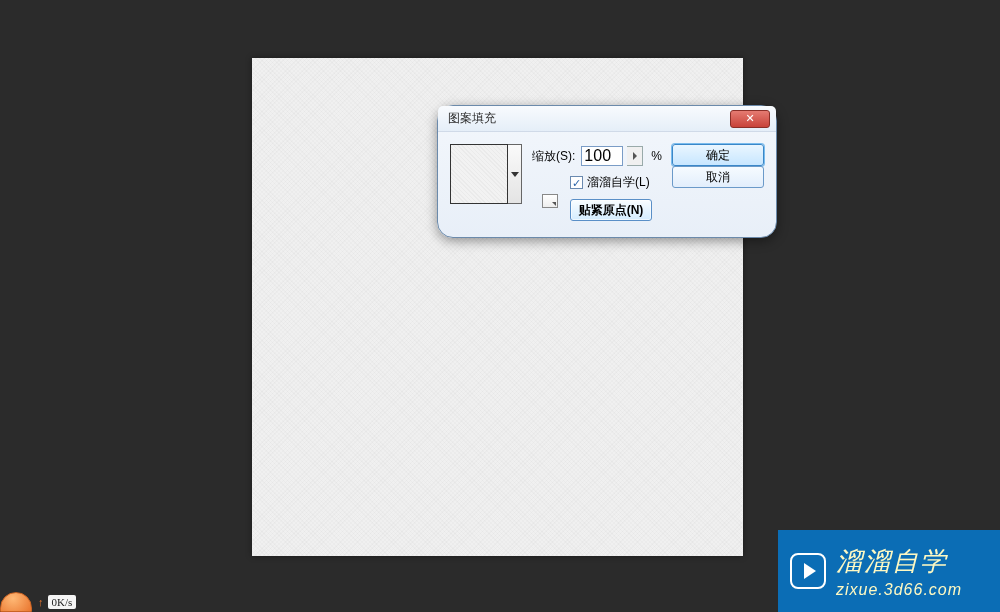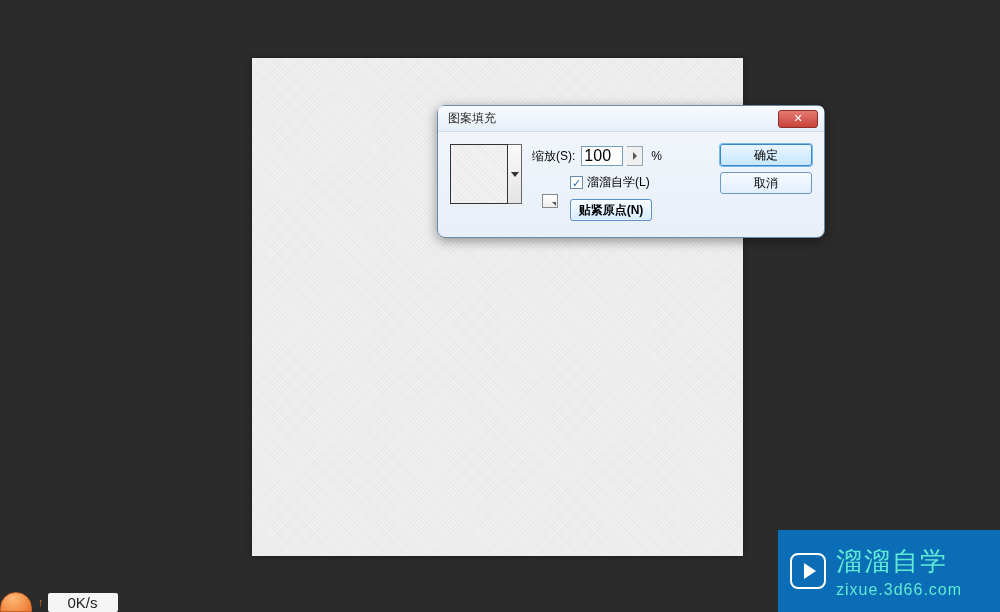--- a/index.html
+++ b/index.html
@@ -21,25 +21,25 @@
       background: #f0f0f0;
       background-image:
         repeating-linear-gradient(45deg, rgba(0,0,0,0.02) 0px, rgba(0,0,0,0.02) 1px, transparent 1px, transparent 3px),
         repeating-linear-gradient(-45deg, rgba(0,0,0,0.02) 0px, rgba(0,0,0,0.02) 1px, transparent 1px, transparent 3px);
       box-shadow: 0 0 6px rgba(0,0,0,0.4);
     }
     .dialog {
       position: absolute;
       left: 437px;
       top: 105px;
-      width: 388px;
+      width: 340px;
       height: 133px;
       background: linear-gradient(#f3f7fc, #e8eff8);
       border: 1px solid #6b8aab;
-      border-radius: 8px;
+      border-radius: 16px;
       box-shadow: 0 3px 12px rgba(0,0,0,0.4);
     }
     .titlebar {
       height: 26px;
       background: linear-gradient(#f8fbfe, #e5eef8);
       border-bottom: 1px solid #d0dae8;
       border-radius: 5px 5px 0 0;
       display: flex;
       align-items: center;
       justify-content: space-between;
@@ -182,21 +182,21 @@
     }
     .newstyle-icon::after {
       content: "";
       border-left: 4px solid transparent;
       border-top: 4px solid #555;
     }
     .buttons {
       width: 92px;
       display: flex;
       flex-direction: column;
-      gap: 6px;
+      gap: 0;
     }
     .ok-button, .cancel-button {
       height: 22px;
       border: 1px solid #6b9ac9;
       border-radius: 3px;
       display: flex;
       align-items: center;
       justify-content: center;
       cursor: pointer;
       background: linear-gradient(#f6fbff, #e2eefc);
@@ -227,21 +227,21 @@
       align-items: center;
       justify-content: center;
     }
     .play-icon::after {
       content: "";
       border-top: 8px solid transparent;
       border-bottom: 8px solid transparent;
       border-left: 12px solid #fff;
       margin-left: 3px;
     }
-    .watermark-text { display: flex; flex-direction: column; color: #5eead4; }
+    .watermark-text { display: flex; flex-direction: column; color: #fef9c3; font-style: italic; }
     .watermark-main { font-size: 26px; letter-spacing: 2px; font-weight: 500;}
     .watermark-sub { font-size: 16px; letter-spacing: 1px; margin-top: 2px;}
     .taskbar-item {
       position: absolute;
       left: 0;
       bottom: 0;
       display: flex;
       align-items: center;
       gap: 4px;
       height: 20px;
@@ -257,24 +257,25 @@
       align-items: center;
       justify-content: center;
     }
     .net-up {
       color: #e9752e;
       font-size: 11px;
       margin-left: 2px;
     }
     .net-label {
       color: #222;
-      font-size: 15px;
+      font-size: 11px;
       background: #f5f5f5;
-      padding: 1px 20px;
+      padding: 1px 4px;
       border-radius: 2px;
+      font-family: Liberation Serif, serif;
     }
   </style>
 </head>
 <body>
 
 <div class="canvas"></div>
 
 <div class="dialog">
   <div class="titlebar">
     <span class="title">图案填充</span>

